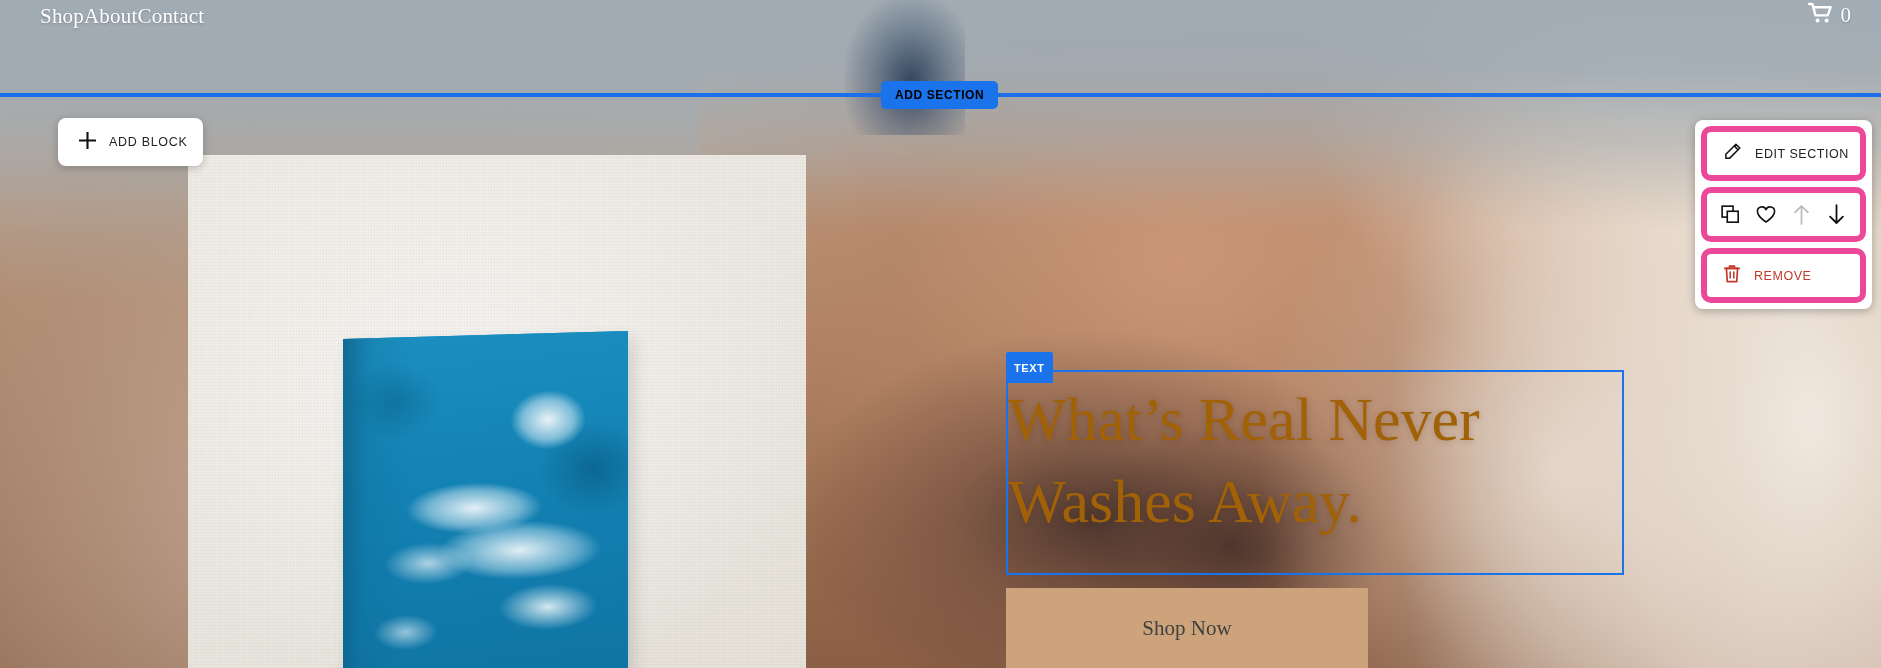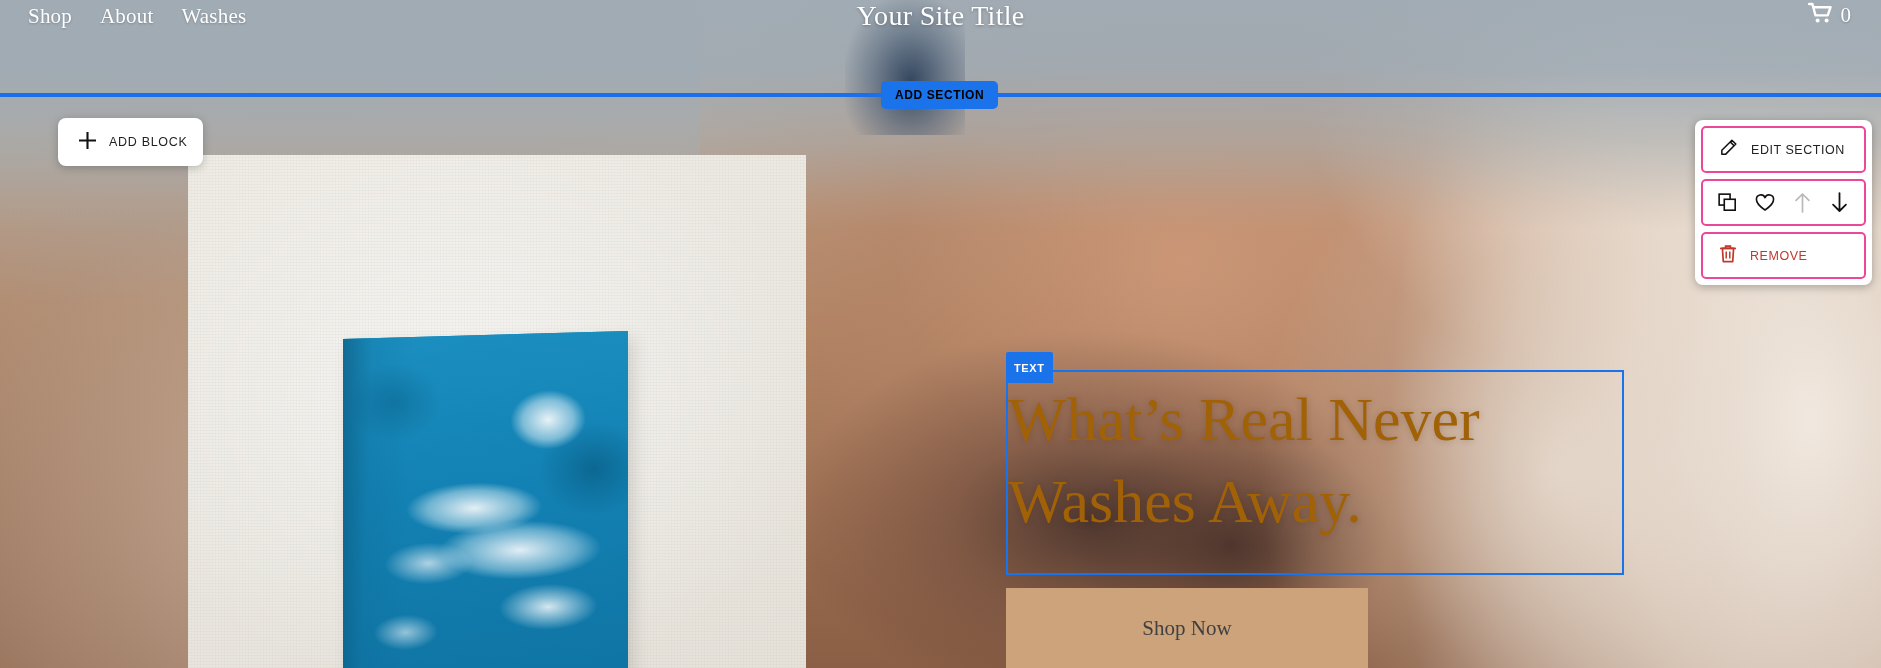--- a/index.html
+++ b/index.html
@@ -74,21 +74,21 @@
   
   .site-header {
     position: absolute;
     left: 0; right: 0; top: 0;
     height: 32px;
     display: flex;
     align-items: center;
     padding: 0 28px;
     z-index: 20;
   }
-  .nav-left { display: flex; gap: 28px; align-items: baseline; }
+  .nav-left { display: flex; align-items: baseline; margin-left: 12px; }
   .nav-link {
     font-family: "Liberation Serif", serif;
     font-size: 21px;
     color: #ffffff;
     letter-spacing: .2px;
     text-shadow: 0 1px 2px rgba(60,70,80,.35);
     cursor: pointer;
     white-space: nowrap;
   }
   .site-title {
@@ -180,22 +180,22 @@
     right: 9px;
     top: 120px;
     width: 177px;
     background: #ffffff;
     border-radius: 8px;
     box-shadow: 0 2px 10px rgba(0,0,0,.28);
     padding: 6px;
     z-index: 32;
   }
   .panel-row {
-    border: 2px solid #ec4899;
-    border-radius: 5px;
+    border: 6px solid #ec4899;
+    border-radius: 10px;
     background: #fff;
     margin-bottom: 6px;
   }
   .panel-row:last-child { margin-bottom: 0; }
   .panel-item {
     height: 43px;
     display: flex;
     align-items: center;
     gap: 13px;
     padding-left: 16px;
@@ -356,23 +356,22 @@
   <div class="headline">What’s Real Never
 Washes Away.</div>
   <div class="text-selection">
     <div class="text-badge">TEXT</div>
   </div>
 
   <div class="site-header">
     <div class="nav-left">
       <span class="nav-link">Shop</span>
       <span class="nav-link">About</span>
-      <span class="nav-link">Washes</span>
+      <span class="nav-link">Contact</span>
     </div>
-    <div class="site-title">Your Site Title</div>
     <div class="cart">
       <span>
         <svg width="26" height="22" viewBox="0 0 26 22" fill="none">
           <path d="M1 2h3.4l3.1 11.4h12.2l2.9-8.2H6.2" stroke="#ffffff" stroke-width="2.4" stroke-linecap="round" stroke-linejoin="round"></path>
           <circle cx="9.6" cy="18.4" r="2" fill="#ffffff"></circle>
           <circle cx="18.6" cy="18.4" r="2" fill="#ffffff"></circle>
         </svg>
       </span>
       <span class="cart-count">0</span>
     </div>

